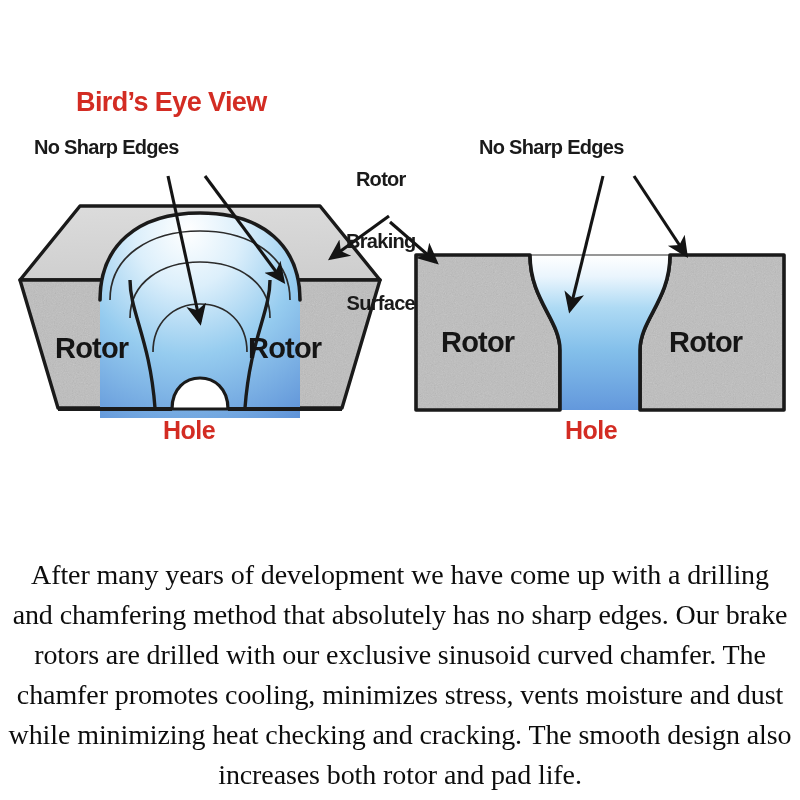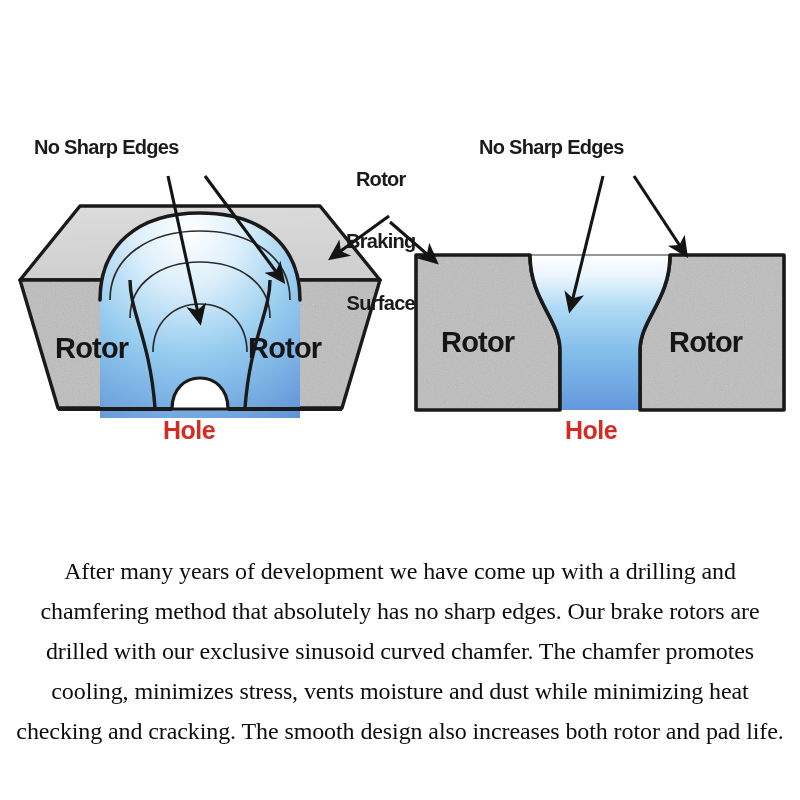--- a/index.html
+++ b/index.html
@@ -90,21 +90,21 @@
   #rotor-sv-right    { left: 669px; top: 328px; }
 
   
   #description {
     position: absolute;
     left: 8px;
     top: 527px;
     width: 784px;
     text-align: center;
     font-family: "Liberation Serif", serif;
-    font-size: 24px;
+    font-size: 28px;
     line-height: 40px;
     color: #0d0d0d;
     letter-spacing: -0.1px;
   }
 </style>
 </head>
 <body>
 
 <div id="stage">
 
@@ -248,20 +248,21 @@
       <path d="M 670 255 C 670 300, 640 320, 640 350 L 640 410" fill="none" stroke="#1A1A1A" stroke-width="3.6"></path>
     </g>
 
     <g fill="none" stroke="#141414" stroke-width="3.1">
       <line x1="390" y1="222" x2="436" y2="262" marker-end="url(#arrowHead)"></line>
       <line x1="603" y1="176" x2="570" y2="310" marker-end="url(#arrowHead)"></line>
       <line x1="634" y1="176" x2="686" y2="255" marker-end="url(#arrowHead)"></line>
     </g>
   </svg>
 
+  <div class="lbl title-red" id="title-birds-eye">Bird’s Eye View</div>
 
 
   <div class="lbl label-black" id="label-nse-left">No Sharp Edges</div>
 
   <div class="lbl label-black" id="label-nse-right">No Sharp Edges</div>
 
   <div class="lbl label-black" id="label-braking-surface">
     <div>Rotor</div>
     <div>Braking</div>
     <div>Surface</div>

